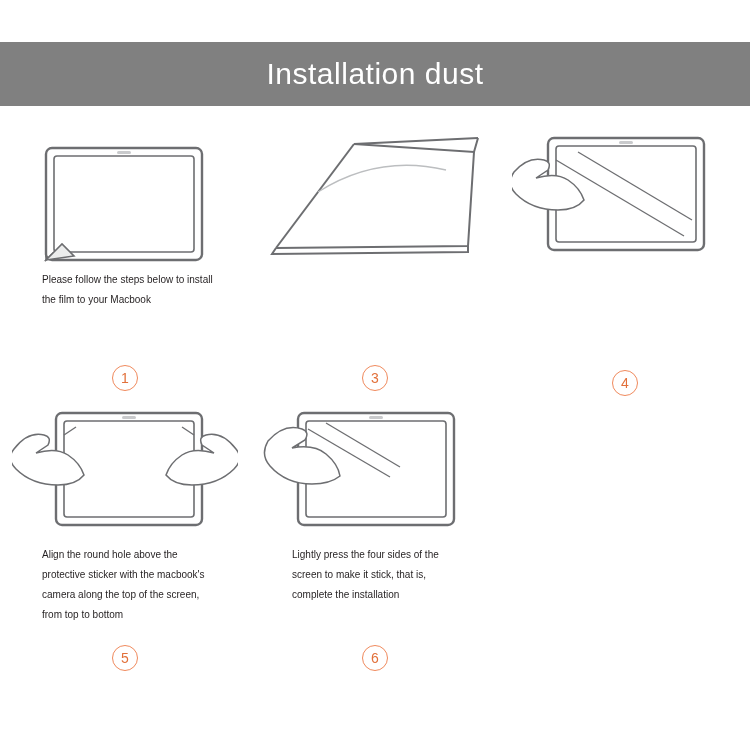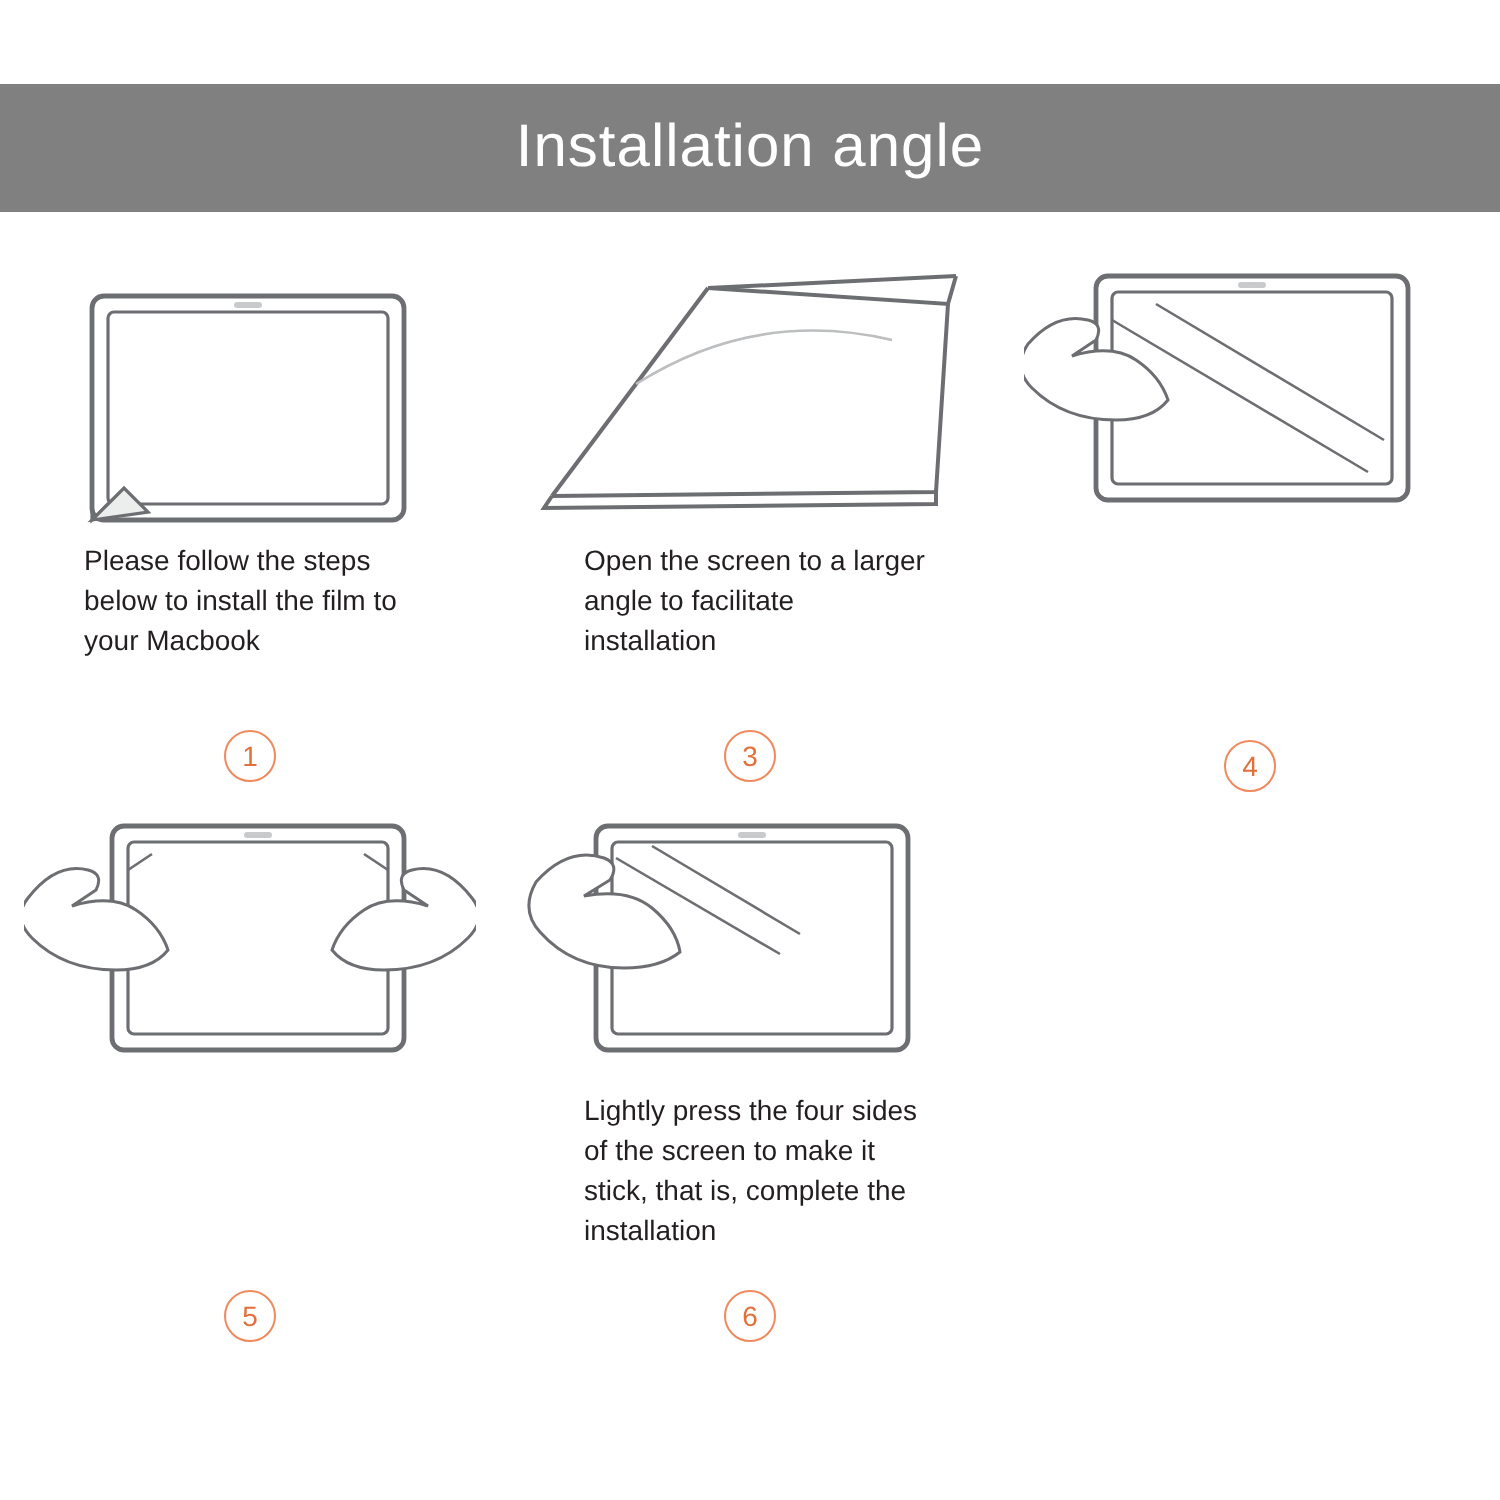--- a/index.html
+++ b/index.html
@@ -49,21 +49,21 @@
   .cell {
     position: relative;
     box-sizing: border-box;
     padding: 0 12px;
   }
   .art {
     height: 140px;
     position: relative;
   }
   .caption {
-    font-size: 14px;
+    font-size: 10px;
     line-height: 20px;
     color: #231f20;
     padding: 0 24px 0 30px;
     box-sizing: border-box;
   }
   .num-wrap {
     position: absolute;
     left: 0;
     width: 100%;
     display: flex;
@@ -88,21 +88,21 @@
   .num-5 { top: 240px; }
   .num-6 { top: 240px; }
   svg { display: block; }
 </style>
 </head>
 <body>
 
 <div class="page">
 
   <div class="header">
-    <div class="header-title">Installation angle</div>
+    <div class="header-title">Installation dust</div>
   </div>
 
   <div class="grid">
 
     <div class="cell">
       <div class="art">
         <svg width="226" height="140" viewBox="0 0 226 140">
           <g fill="none" stroke="#6d6e71" stroke-width="2.4">
             <rect x="34" y="18" width="156" height="112" rx="6"></rect>
             <rect x="42" y="26" width="140" height="96" rx="3" stroke-width="1.6"></rect>
@@ -129,21 +129,20 @@
             <path d="M92 14 L212 22 L216 8"></path>
             <path d="M14 118 L92 14"></path>
             <path d="M14 118 L206 116 L212 22"></path>
             <path d="M14 118 L10 124 L206 122 L206 116"></path>
           </g>
           <g fill="none" stroke="#bcbec0" stroke-width="1.3">
             <path d="M56 62 q60 -38 128 -22"></path>
           </g>
         </svg>
       </div>
-      <div class="caption">Open the screen to a larger angle to facilitate installation</div>
       <div class="num-wrap num-3">
         <div class="num">3</div>
       </div>
     </div>
 
     <div class="cell">
       <div class="art">
         <svg width="226" height="140" viewBox="0 0 226 140">
           <g fill="none" stroke="#6d6e71" stroke-width="2.4">
             <rect x="36" y="8" width="156" height="112" rx="6"></rect>
@@ -175,20 +174,21 @@
           <g fill="#ffffff" stroke="#6d6e71" stroke-width="1.5">
             <path d="M2 44 q14 -18 30 -14 q8 2 4 10 l-12 8 q20 -6 32 2 q12 8 16 20 q-8 10 -26 10 q-26 0 -42 -16 q-10 -10 -2 -20 z"></path>
             <path d="M224 44 q-14 -18 -30 -14 q-8 2 -4 10 l12 8 q-20 -6 -32 2 q-12 8 -16 20 q8 10 26 10 q26 0 42 -16 q10 -10 2 -20 z"></path>
           </g>
           <g fill="none" stroke="#6d6e71" stroke-width="1.3">
             <path d="M52 30 L64 22"></path>
             <path d="M182 30 L170 22"></path>
           </g>
         </svg>
       </div>
+      <div class="caption">Align the round hole above the protective sticker with the macbook's camera along the top of the screen, from top to bottom</div>
       <div class="num-wrap num-5">
         <div class="num">5</div>
       </div>
     </div>
 
     <div class="cell">
       <div class="art">
         <svg width="226" height="140" viewBox="0 0 226 140">
           <g fill="none" stroke="#6d6e71" stroke-width="2.4">
             <rect x="36" y="8" width="156" height="112" rx="6"></rect>

